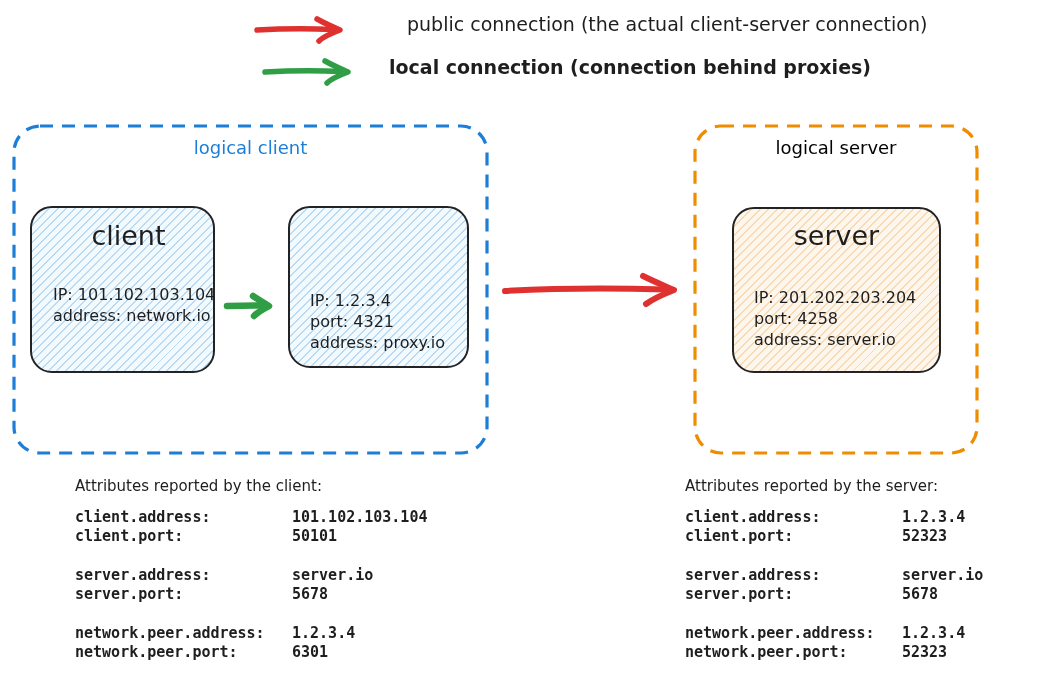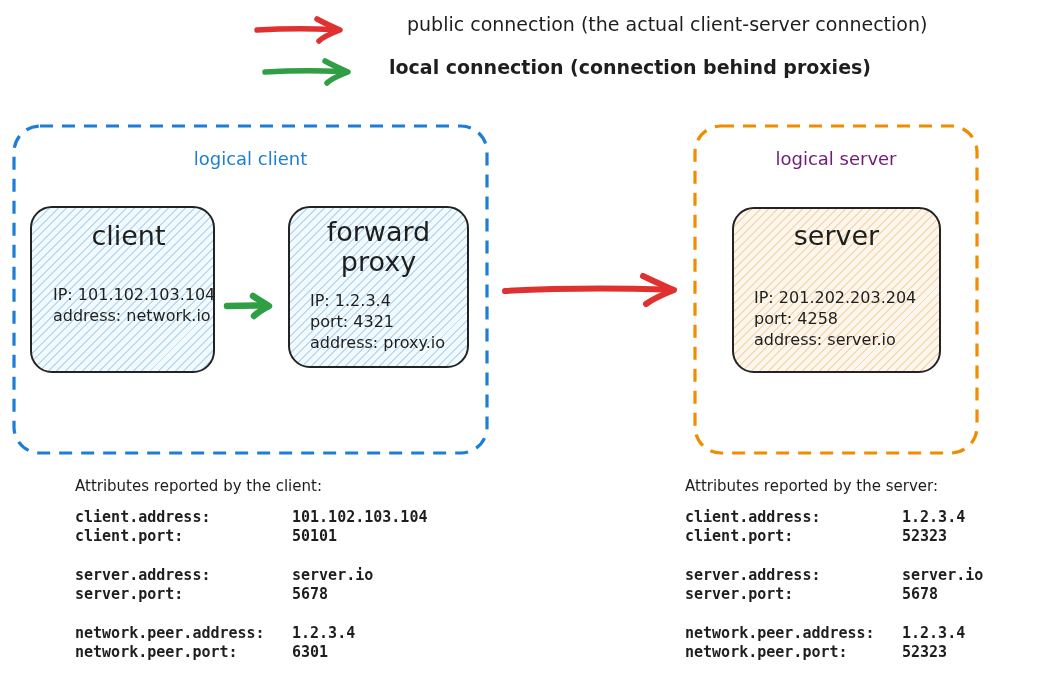--- a/index.html
+++ b/index.html
@@ -16,27 +16,27 @@
   .abs { position: absolute; }
   .hand { font-family: "DejaVu Sans", sans-serif; }
   .mono { font-family: "DejaVu Sans Mono", monospace; }
 
   
   .legend-label { font-size: 19px; color: #1e1e1e; white-space: nowrap; }
 
   
   .group-label {
     position: absolute;
-    top: 24px; left: 0; right: 0;
+    top: 13px; left: 0; right: 0;
     text-align: center;
     font-size: 18px;
     white-space: nowrap;
   }
   .group-label.blue  { color: #1c7ed6; }
-  .group-label.orange{ color: #701a75; }
+  .group-label.orange{ color: #000000; }
 
   
   .node {
     position: absolute;
     border: 2.5px solid #232323;
     border-radius: 22px;
   }
   .node.blue-fill {
     background:
       repeating-linear-gradient(135deg, rgba(116,180,229,0.45) 0px, rgba(116,180,229,0.45) 1.4px, transparent 1.4px, transparent 6px),
@@ -109,21 +109,20 @@
     
     <svg class="abs" style="left:210px; top:166px;" width="62" height="32" viewBox="0 0 62 32">
       <g fill="none" stroke-linecap="round" stroke-linejoin="round" stroke-width="6.5" stroke="#2f9e44">
         <path d="M5 16 L 38 15.5"></path>
         <path d="M31 6 C 37 10, 42 13, 47 16 C 41 19, 36 22, 32 26"></path>
       </g>
     </svg>
 
     
     <div class="node blue-fill" style="left:276px; top:82px; width:181px; height:162px;">
-      <div class="node-title hand" style="top:9px; left:28px; right:28px;">forward proxy</div>
       <div class="node-lines hand" style="left:20px; top:82px;">
         <div>IP: 1.2.3.4</div>
         <div>port: 4321</div>
         <div>address: proxy.io</div>
       </div>
     </div>
   </div>
 
   <svg class="abs" style="left:499px; top:270px;" width="190" height="40" viewBox="0 0 190 40">
     <g fill="none" stroke-linecap="round" stroke-linejoin="round" stroke-width="6" stroke="#e03131">

